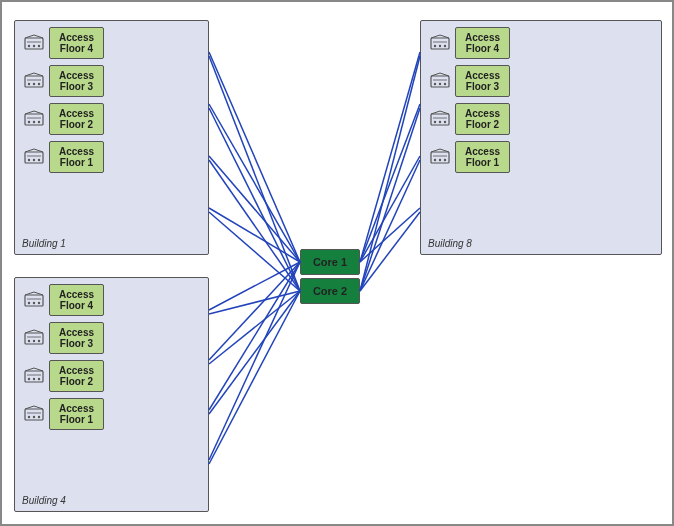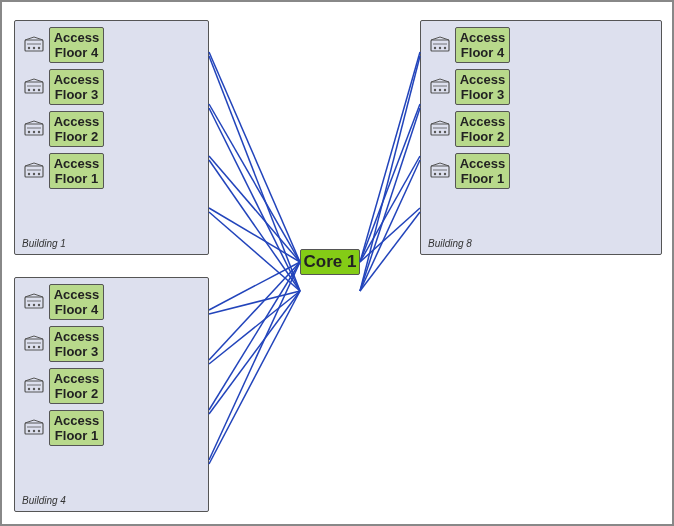--- a/index.html
+++ b/index.html
@@ -54,36 +54,36 @@
     .floor-box {
       background: #b8d98b;
       border: 1.5px solid #555;
       border-radius: 2px;
       width: 55px;
       min-height: 32px;
       display: flex;
       align-items: center;
       justify-content: center;
       text-align: center;
-      font-size: 13px;
+      font-size: 10px;
       color: #222;
       font-weight: bold;
       padding: 2px 3px;
     }
     .core-box {
       position: absolute;
-      background: #84cc16;
+      background: #15803d;
       border: 1.5px solid #555;
       border-radius: 2px;
       width: 60px;
       height: 26px;
       display: flex;
       align-items: center;
       justify-content: center;
-      font-size: 17px;
+      font-size: 11px;
       font-weight: bold;
       color: #222;
     }
     
   </style>
 </head>
 <body>
 
 <div class="main-container">
 
@@ -228,20 +228,23 @@
       </svg>
       <div class="floor-box">Access Floor 1</div>
     </div>
     <span class="building-label">Building 4</span>
   </div>
 
   <div class="core-box" style="left:298px; top:247px;">
     <span>Core 1</span>
   </div>
 
+  <div class="core-box" style="left:298px; top:276px;">
+    <span>Core 2</span>
+  </div>
 
   <svg class="diagram" xmlns="http://www.w3.org/2000/svg">
 
     <line x1="207" y1="50" x2="298" y2="260" stroke="#2244bb" stroke-width="1.5"></line>
 
     <line x1="207" y1="54" x2="298" y2="289" stroke="#2244bb" stroke-width="1.5"></line>
 
     <line x1="207" y1="102" x2="298" y2="260" stroke="#2244bb" stroke-width="1.5"></line>
 
     <line x1="207" y1="106" x2="298" y2="289" stroke="#2244bb" stroke-width="1.5"></line>

